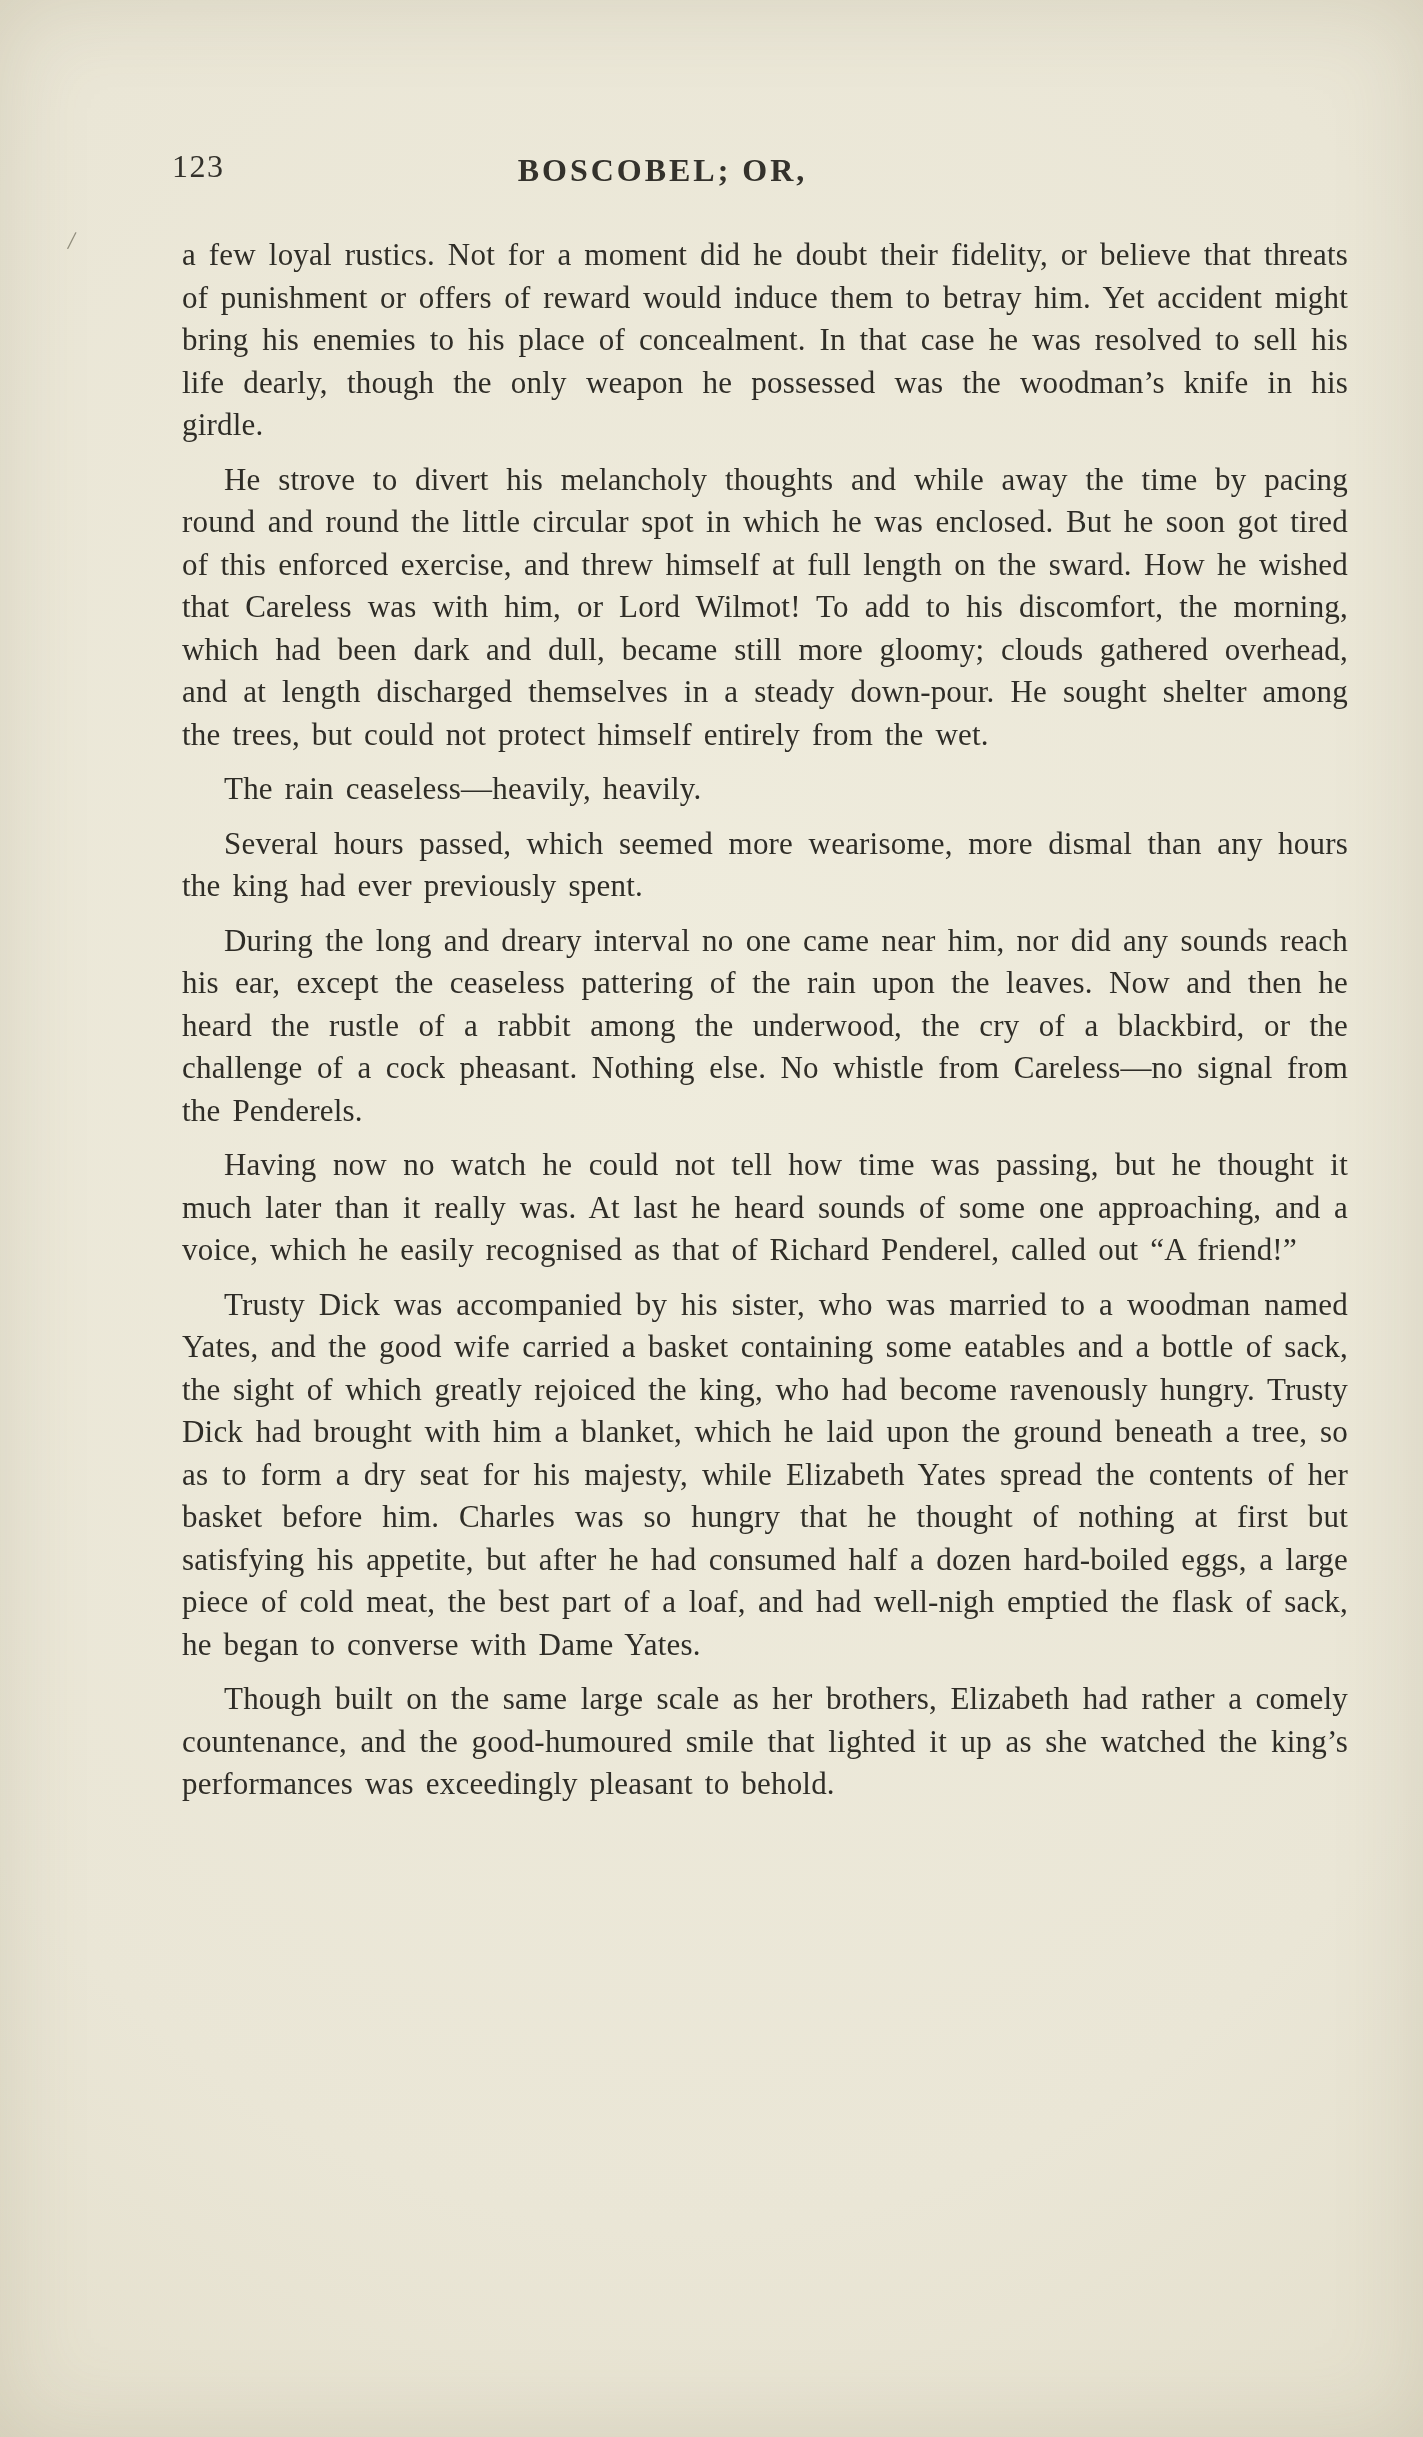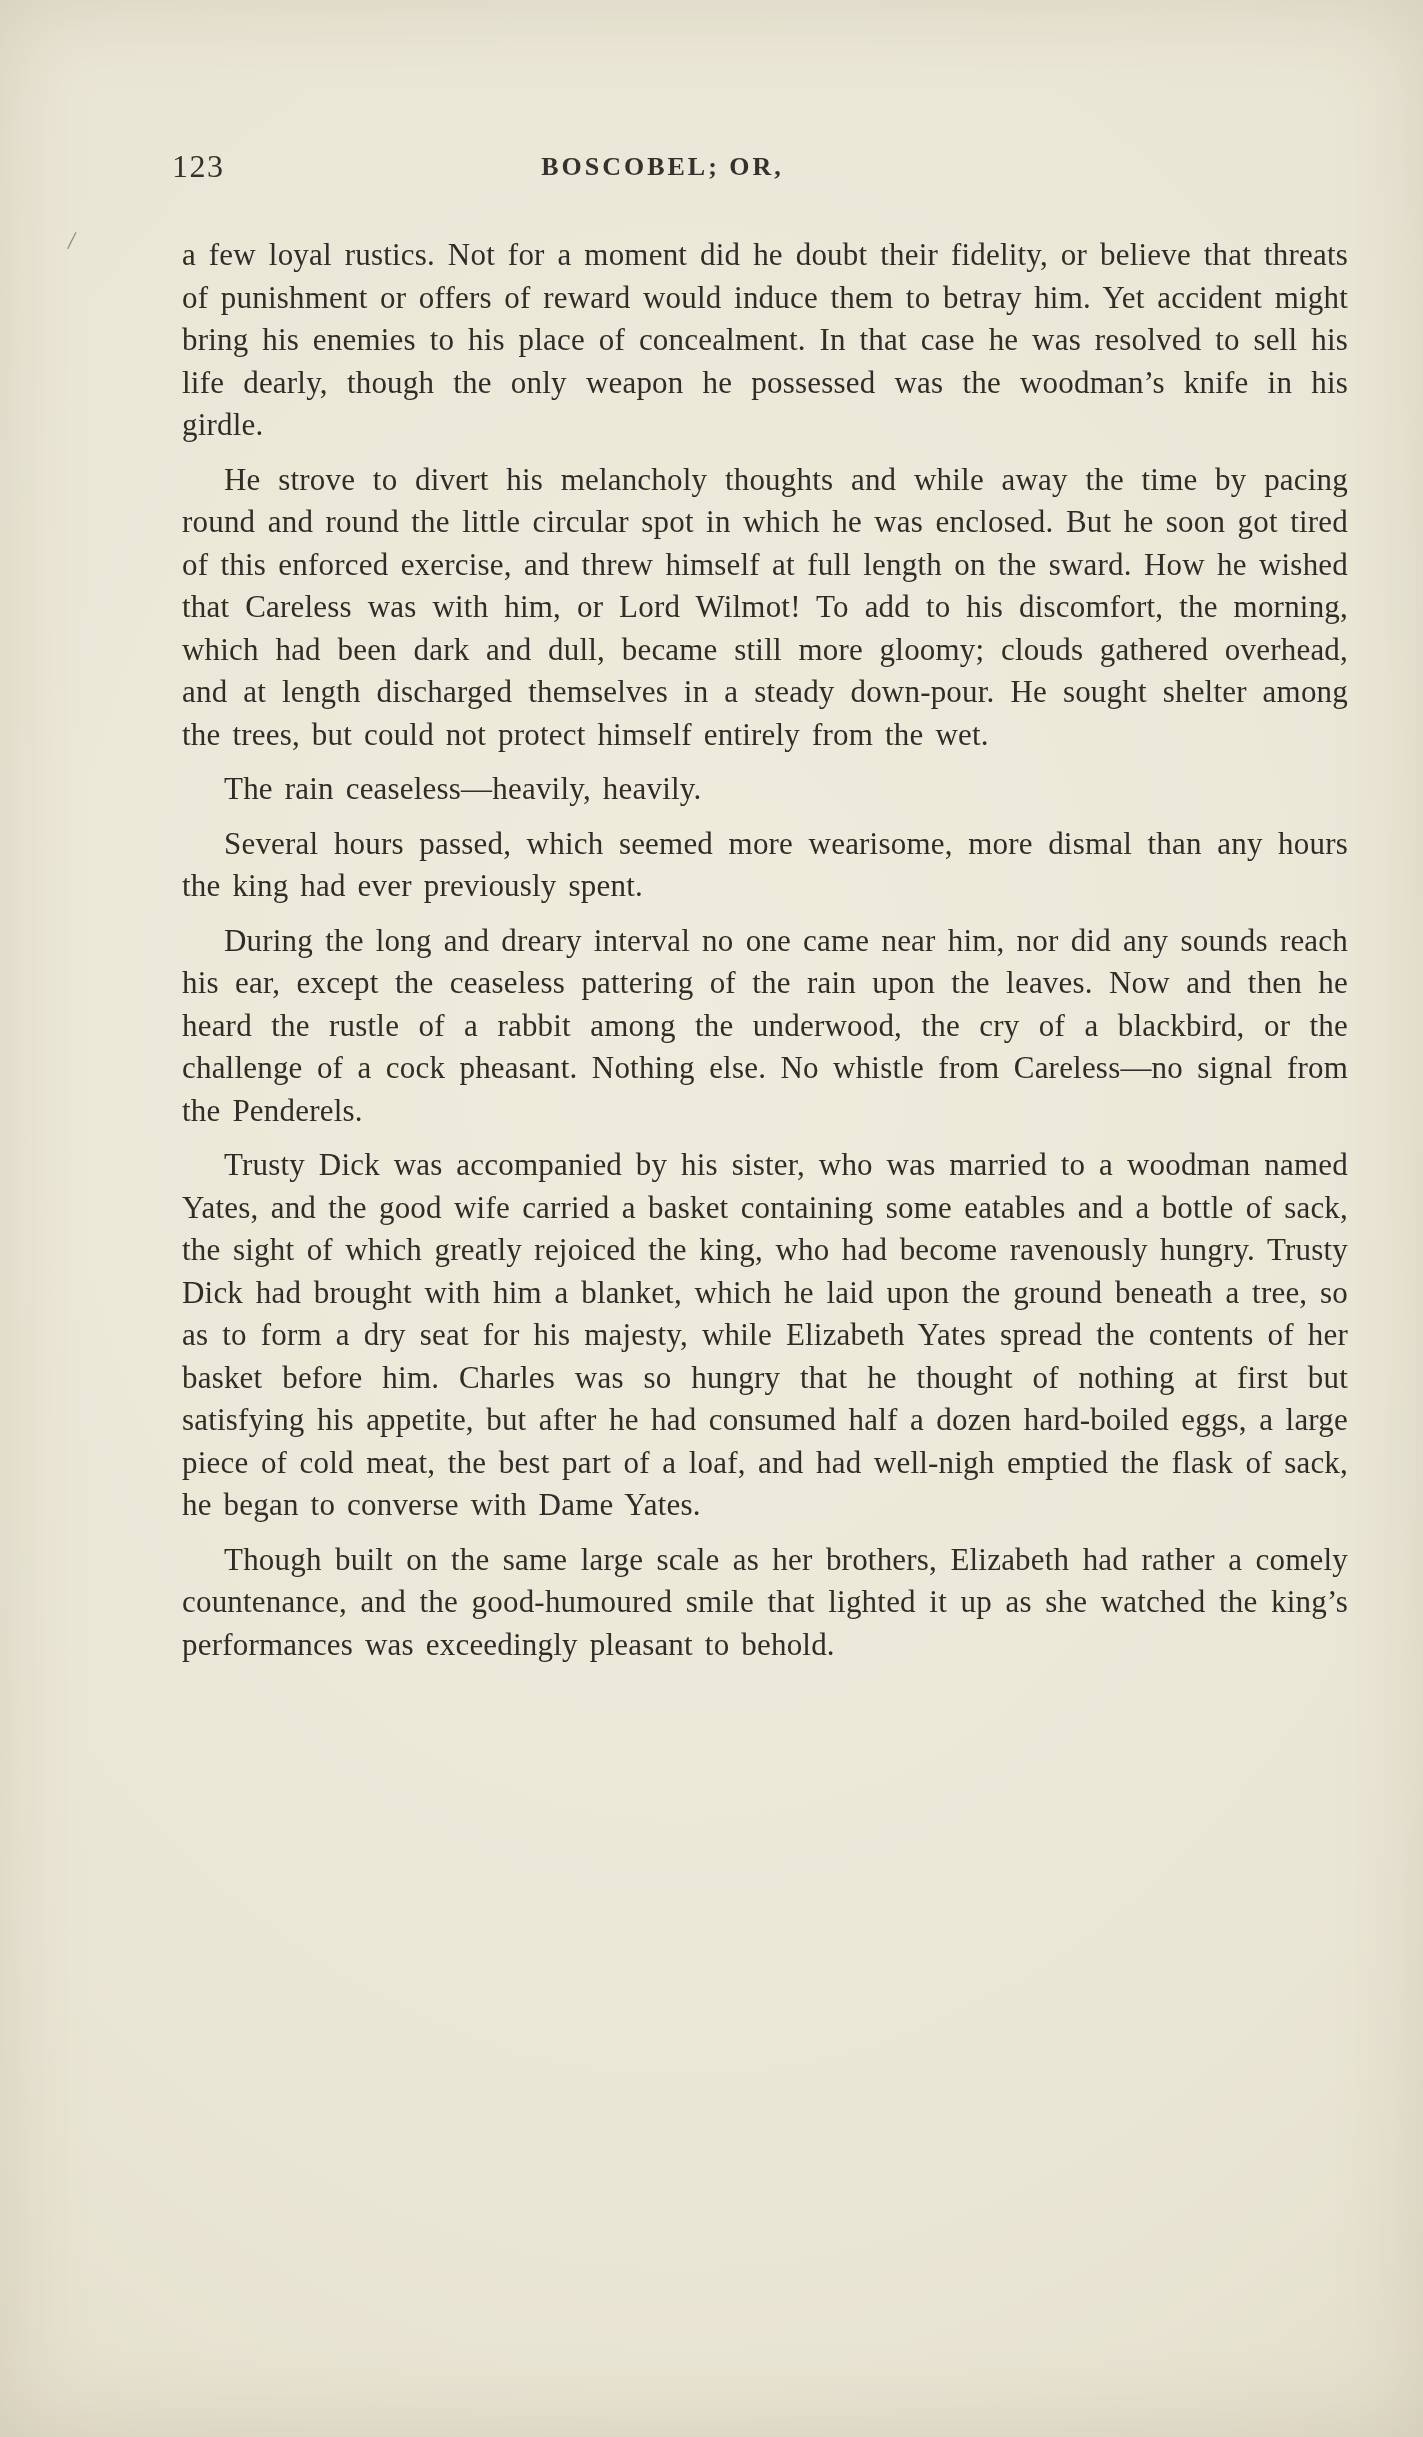--- a/index.html
+++ b/index.html
@@ -36,21 +36,21 @@
     font-size: 32px;
     letter-spacing: 1.5px;
     color: #33312b;
   }
   .running-title {
     position: absolute;
     left: 0;
     right: 190px;
     top: 4px;
     text-align: center;
-    font-size: 26px;
+    font-size: 32px;
     font-weight: bold;
     letter-spacing: 3px;
     color: #34322c;
   }
   .page-body {
     position: absolute;
     top: 222px;
     left: 170px;
     width: 1190px;
     font-size: 31px;
@@ -87,17 +87,18 @@
     <span class="page-number">123</span>
     <span class="running-title">BOSCOBEL; OR,</span>
   </div>
 
   <div class="page-body">
     <p>a few loyal rustics.  Not for a moment did he doubt their fidelity, or believe that threats of punishment or offers of reward would induce them to betray him.  Yet accident might bring his enemies to his place of concealment.  In that case he was resolved to sell his life dearly, though the only weapon he possessed was the woodman’s knife in his girdle.</p>
     <p class="indent">He strove to divert his melancholy thoughts and while away the time by pacing round and round the little circular spot in which he was enclosed.  But he soon got tired of this enforced exercise, and threw himself at full length on the sward.  How he wished that Careless was with him, or Lord Wilmot!  To add to his discomfort, the morning, which had been dark and dull, became still more gloomy; clouds gathered overhead, and at length discharged themselves in a steady down-pour.  He sought shelter among the trees, but could not protect himself entirely from the wet.</p>
     <p class="indent">The rain ceaseless—heavily, heavily.</p>
     <p class="indent">Several hours passed, which seemed more wearisome, more dismal than any hours the king had ever previously spent.</p>
     <p class="indent">During the long and dreary interval no one came near him, nor did any sounds reach his ear, except the ceaseless pattering of the rain upon the leaves.  Now and then he heard the rustle of a rabbit among the underwood, the cry of a blackbird, or the challenge of a cock pheasant.  Nothing else.  No whistle from Careless—no signal from the Penderels.</p>
+    <p class="indent">Having now no watch he could not tell how time was passing, but he thought it much later than it really was.  At last he heard sounds of some one approaching, and a voice, which he easily recognised as that of Richard Penderel, called out “A friend!”</p>
     <p class="indent">Trusty Dick was accompanied by his sister, who was married to a woodman named Yates, and the good wife carried a basket containing some eatables and a bottle of sack, the sight of which greatly rejoiced the king, who had become ravenously hungry.  Trusty Dick had brought with him a blanket, which he laid upon the ground beneath a tree, so as to form a dry seat for his majesty, while Elizabeth Yates spread the contents of her basket before him.  Charles was so hungry that he thought of nothing at first but satisfying his appetite, but after he had consumed half a dozen hard-boiled eggs, a large piece of cold meat, the best part of a loaf, and had well-nigh emptied the flask of sack, he began to converse with Dame Yates.</p>
     <p class="indent">Though built on the same large scale as her brothers, Elizabeth had rather a comely countenance, and the good-humoured smile that lighted it up as she watched the king’s performances was ex­ceedingly pleasant to behold.</p>
   </div>
 
 </div>
 
 </body></html>

